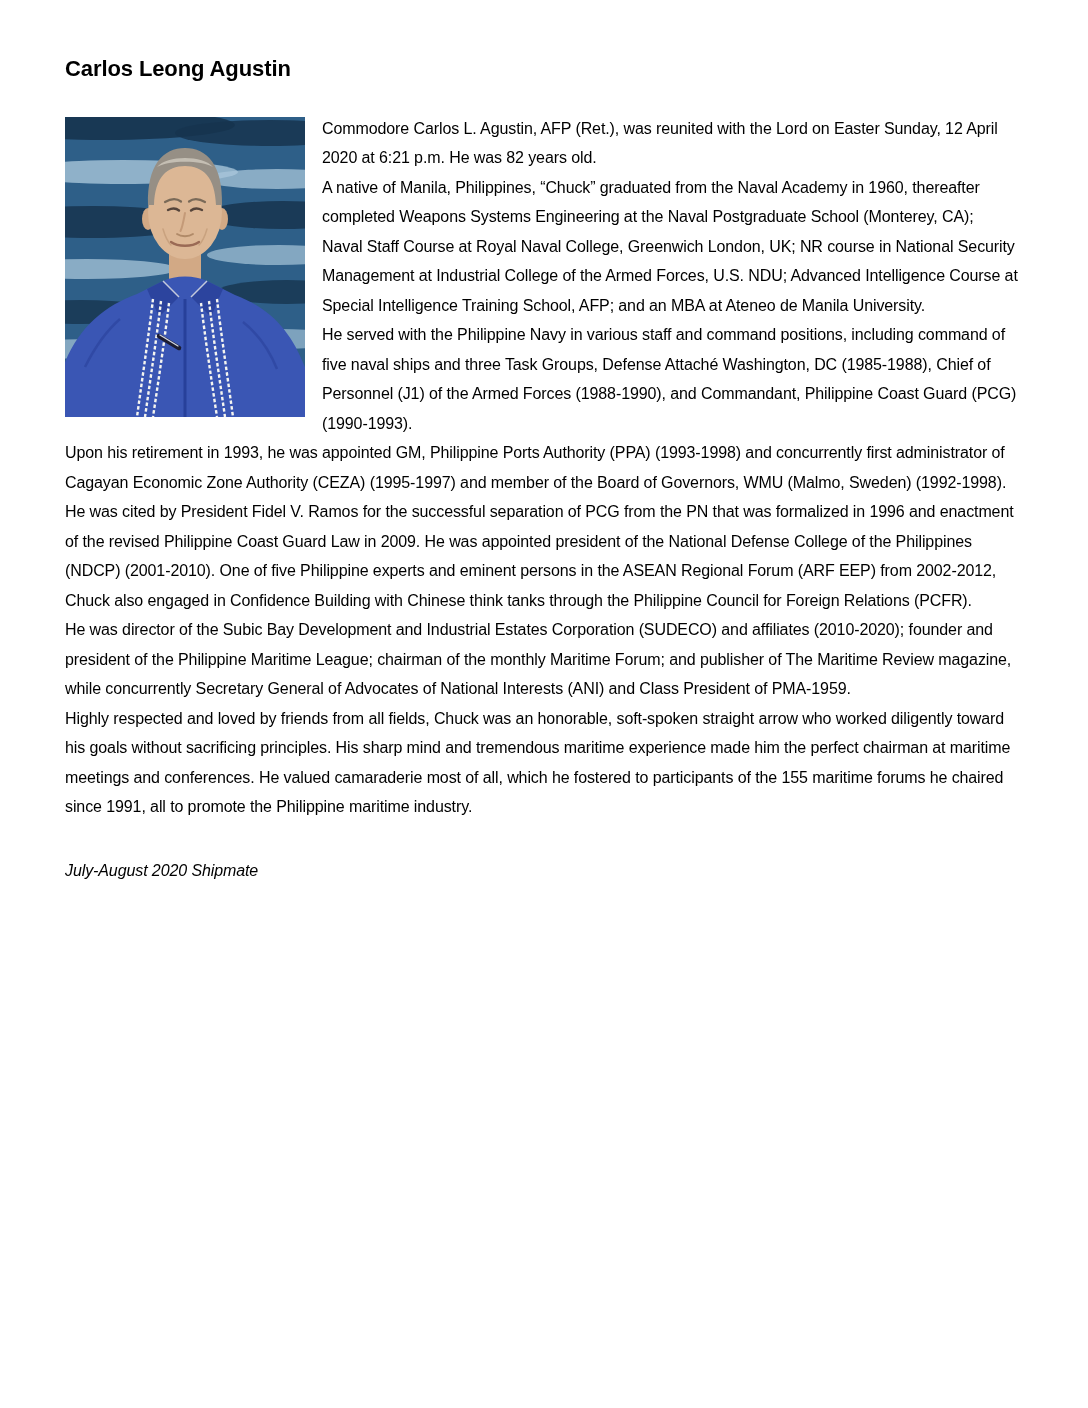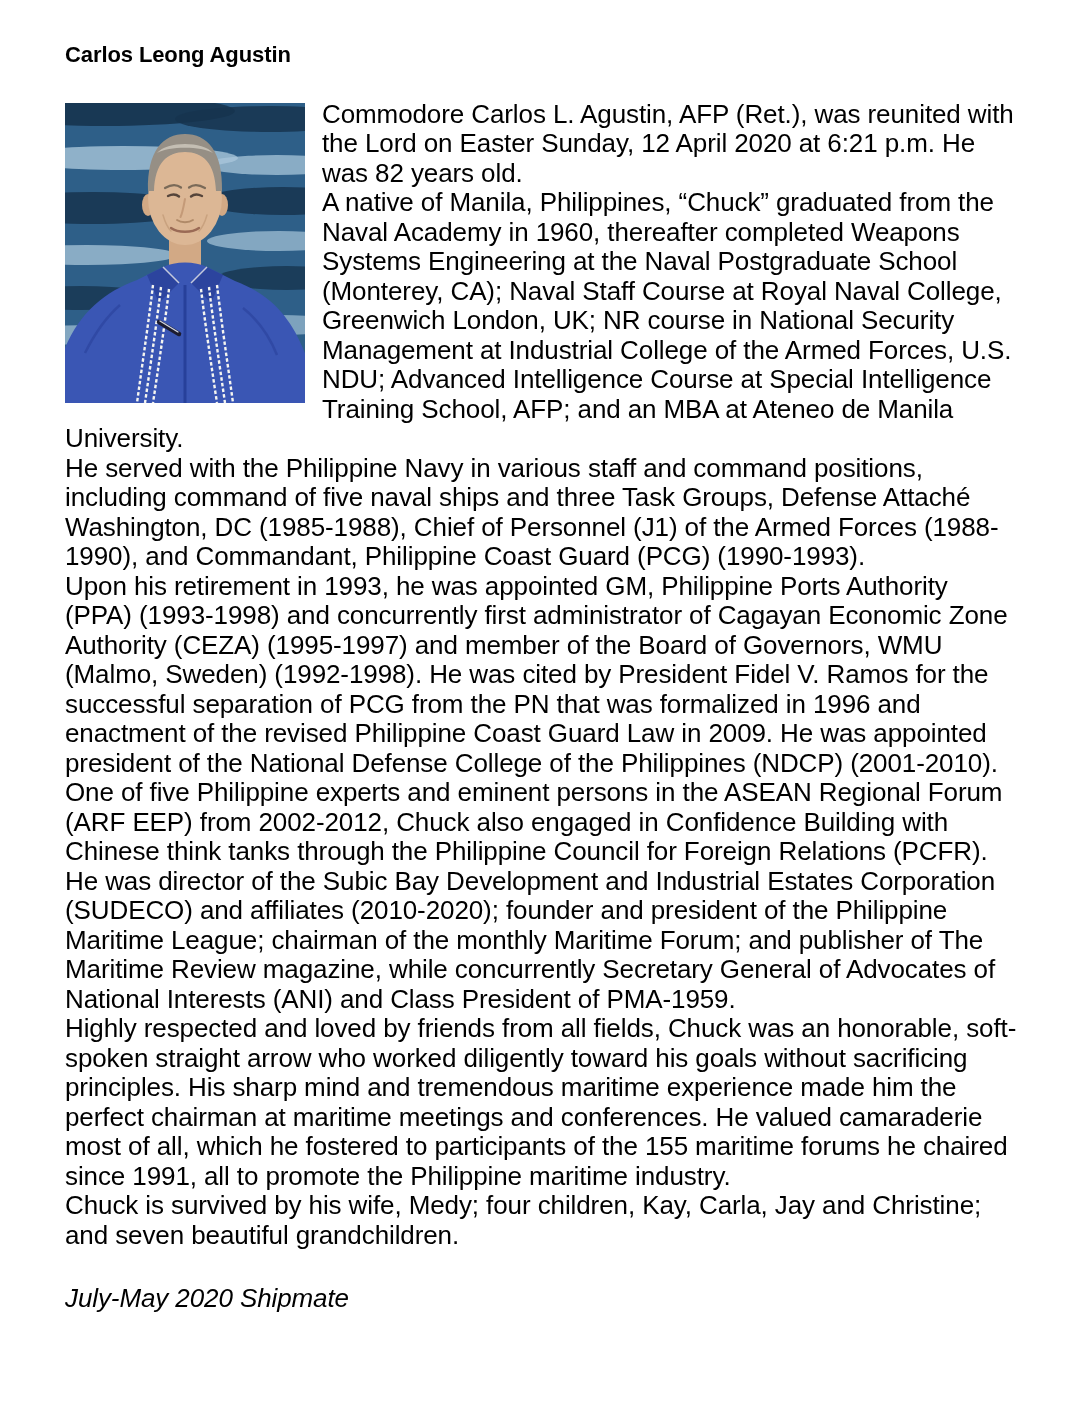--- a/index.html
+++ b/index.html
@@ -6,35 +6,35 @@
       margin: 0;
       padding: 0;
       background: #ffffff;
     }
     .page {
       position: relative;
       width: 1088px;
       height: 1408px;
       background: #ffffff;
       box-sizing: border-box;
-      padding: 40px 70px 0 65px;
+      padding: 54px 70px 0 65px;
       font-family: "Liberation Sans", "DejaVu Sans", sans-serif;
       color: #000000;
       overflow: hidden;
     }
     .doc-title {
       font-size: 22px;
       line-height: 29.5px;
       font-weight: bold;
       margin: 0 0 30px 0;
       letter-spacing: -0.1px;
     }
     .content {
       width: 953px;
-      font-size: 26px;
+      font-size: 16px;
       line-height: 29.5px;
       letter-spacing: -0.1px;
     }
     .content p {
       margin: 0;
     }
     .photo-frame {
       float: left;
       width: 240px;
       height: 300px;
@@ -132,17 +132,16 @@
         </g>
       </svg>
     </div>
 
     <p>Commodore Carlos L. Agustin, AFP (Ret.), was reunited with the Lord on Easter Sunday, 12 April 2020 at 6:21 p.m. He was 82 years old.</p>
     <p>A native of Manila, Philippines, “Chuck” graduated from the Naval Academy in 1960, thereafter completed Weapons Systems Engineering at the Naval Postgraduate School (Monterey, CA); Naval Staff Course at Royal Naval College, Greenwich London, UK; NR course in National Security Management at Industrial College of the Armed Forces, U.S. NDU; Advanced Intelligence Course at Special Intelligence Training School, AFP; and an MBA at Ateneo de Manila University.</p>
     <p>He served with the Philippine Navy in various staff and command positions, including command of five naval ships and three Task Groups, Defense Attaché Washington, DC (1985-1988), Chief of Personnel (J1) of the Armed Forces (1988-1990), and Commandant, Philippine Coast Guard (PCG) (1990-1993).</p>
     <p>Upon his retirement in 1993, he was appointed GM, Philippine Ports Authority (PPA) (1993-1998) and concurrently first administrator of Cagayan Economic Zone Authority (CEZA) (1995-1997) and member of the Board of Governors, WMU (Malmo, Sweden) (1992-1998). He was cited by President Fidel V. Ramos for the successful separation of PCG from the PN that was formalized in 1996 and enactment of the revised Philippine Coast Guard Law in 2009. He was appointed president of the National Defense College of the Philippines (NDCP) (2001-2010). One of five Philippine experts and eminent persons in the ASEAN Regional Forum (ARF EEP) from 2002-2012, Chuck also engaged in Confidence Building with Chinese think tanks through the Philippine Council for Foreign Relations (PCFR).</p>
     <p><span>He was director of the Subic Bay Development and Industrial Estates Corporation (SUDECO) and affiliates (2010-2020); founder and president of the Philippine Maritime League; chairman of the monthly Maritime Forum; and publisher of </span><span class="magazine-italic">The Maritime Review</span><span> magazine, while concurrently Secretary General of Advocates of National Interests (ANI) and Class President of PMA-1959.</span></p>
     <p>Highly respected and loved by friends from all fields, Chuck was an honorable, soft-spoken straight arrow who worked diligently toward his goals without sacrificing principles. His sharp mind and tremendous maritime experience made him the perfect chairman at maritime meetings and conferences. He valued camaraderie most of all, which he fostered to participants of the 155 maritime forums he chaired since 1991, all to promote the Philippine maritime industry.</p>
-    <p>Chuck is survived by his wife, Medy; four children, Kay, Carla, Jay and Christine; and seven beautiful grandchildren.</p>
-    <p class="source-line">July-May 2020 Shipmate</p>
+    <p class="source-line">July-August 2020 Shipmate</p>
 
   </div>
 </div>
 
 </body></html>

